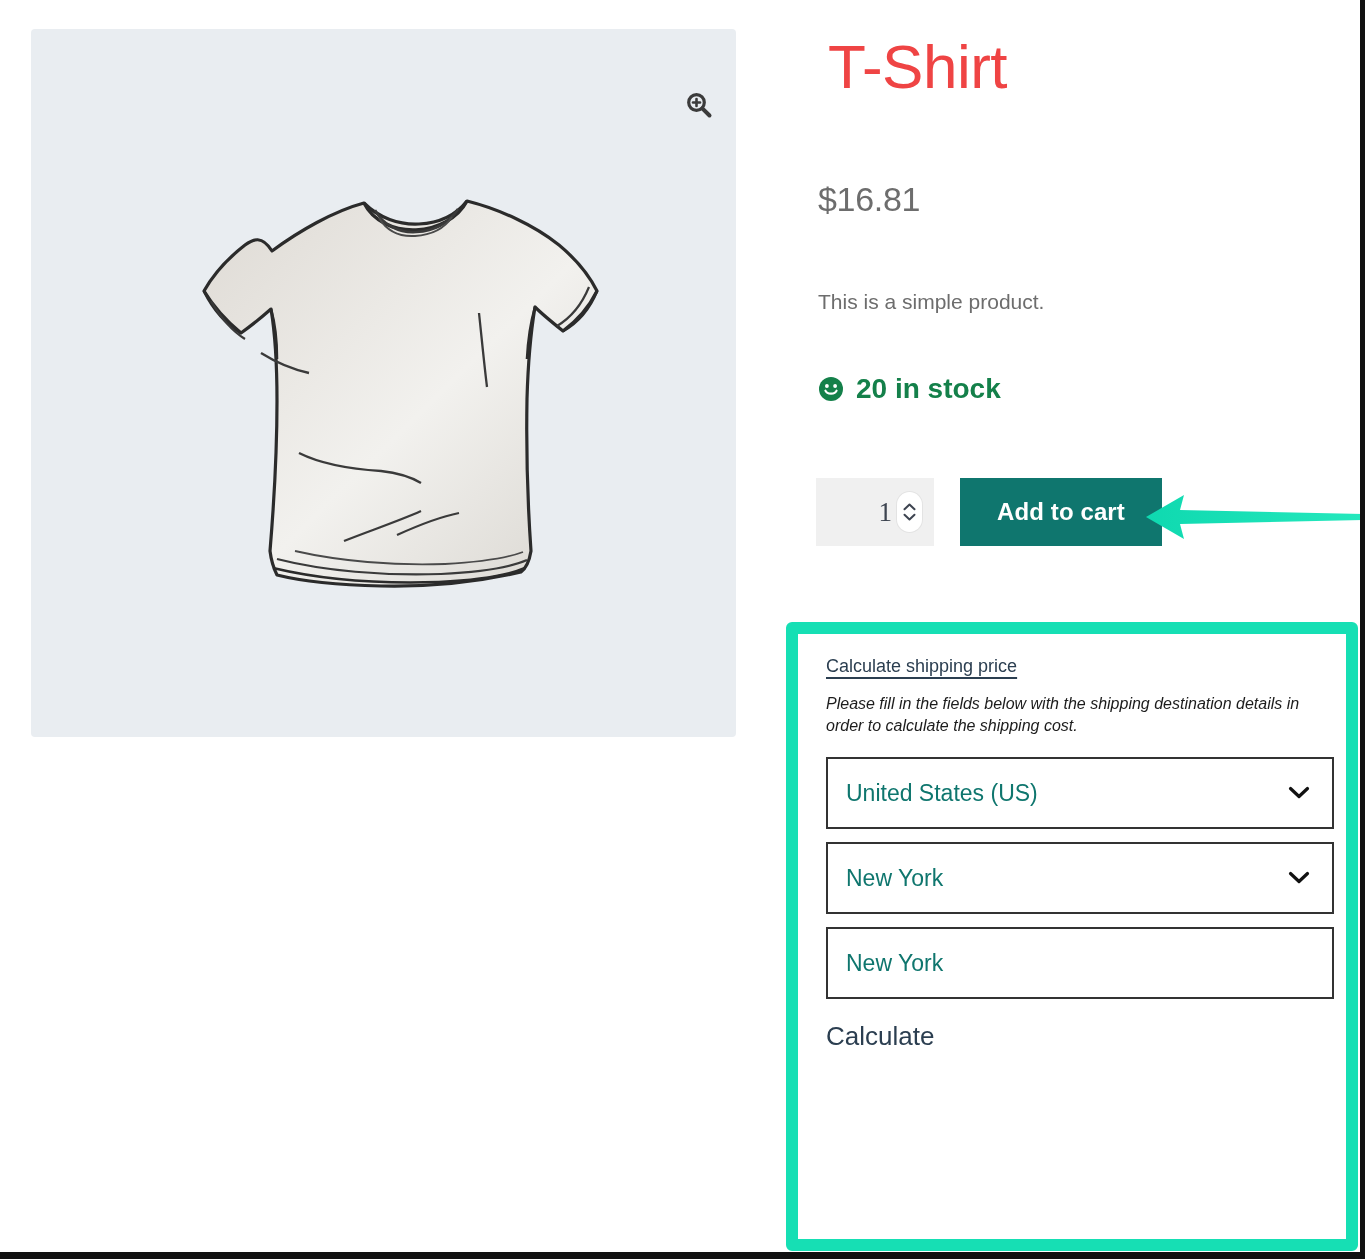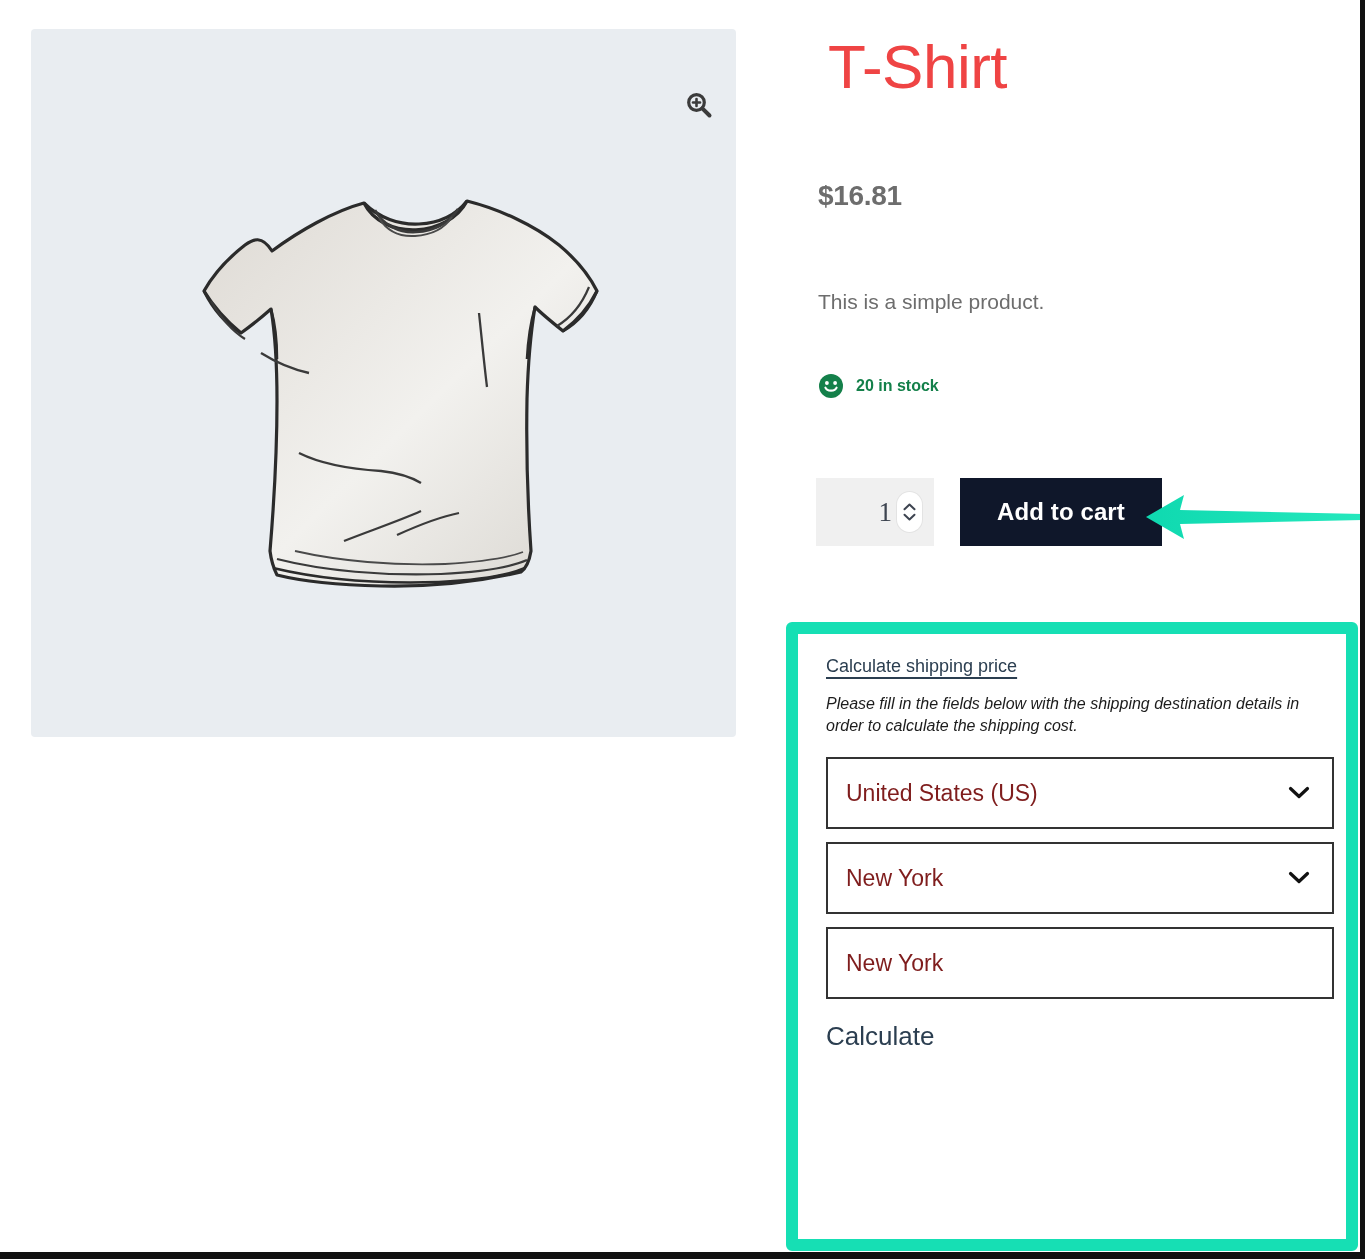--- a/index.html
+++ b/index.html
@@ -89,22 +89,22 @@
     letter-spacing: -0.5px;
     line-height: 1;
     white-space: nowrap;
     margin-left: 12px;
   }
 
   .product-price {
     position: absolute;
     left: 2px;
     top: 180px;
-    font-size: 28px;
-    font-weight: 700;
+    font-size: 34px;
+    font-weight: 400;
     color: #6d6d6d;
     letter-spacing: -0.3px;
   }
 
   .product-desc {
     position: absolute;
     left: 2px;
     top: 290px;
     font-size: 21px;
     font-weight: 400;
@@ -114,21 +114,21 @@
   .stock-row {
     position: absolute;
     left: 2px;
     top: 373px;
     display: flex;
     align-items: center;
     gap: 12px;
   }
   .smiley-icon { display:block; }
   .stock-text {
-    font-size: 16px;
+    font-size: 28px;
     font-weight: 600;
     color: #14804a;
   }
 
   
   .cart-row {
     position: absolute;
     left: 0px;
     top: 478px;
     display: flex;
@@ -167,21 +167,21 @@
     gap: 2px;
     box-shadow: 0 0 0 1px rgba(0,0,0,0.05);
     cursor: pointer;
   }
   .qty-spinner svg { display: block; }
 
   .add-to-cart {
     margin-left: 26px;
     width: 202px;
     height: 68px;
-    background: #0f172a;
+    background: #0f766e;
     color: #ffffff;
     border: none;
     font-family: "Liberation Sans", sans-serif;
     font-size: 24px;
     font-weight: 700;
     letter-spacing: 0.1px;
     cursor: pointer;
     display: flex;
     align-items: center;
     justify-content: center;
@@ -248,21 +248,21 @@
     border: 2px solid #333333;
     background: #ffffff;
     display: flex;
     align-items: center;
     padding: 0 18px;
     margin-bottom: 13px;
     cursor: pointer;
   }
   .field-text {
     font-size: 23px;
-    color: #7f1d1d;
+    color: #0f766e;
   }
   .field-chevron {
     position: absolute;
     right: 22px;
     top: 50%;
     transform: translateY(-50%);
     display: block;
   }
   .field.text-input { cursor: text; }
 

